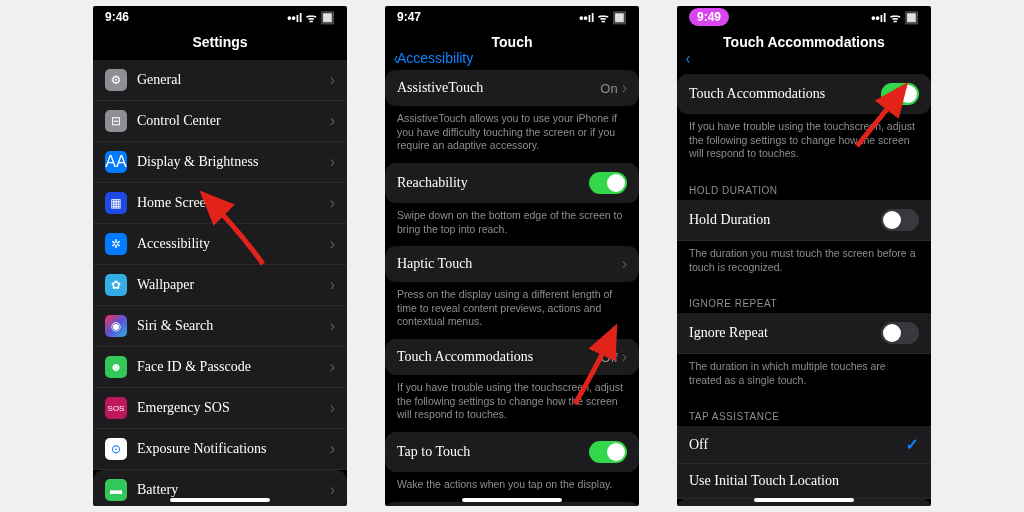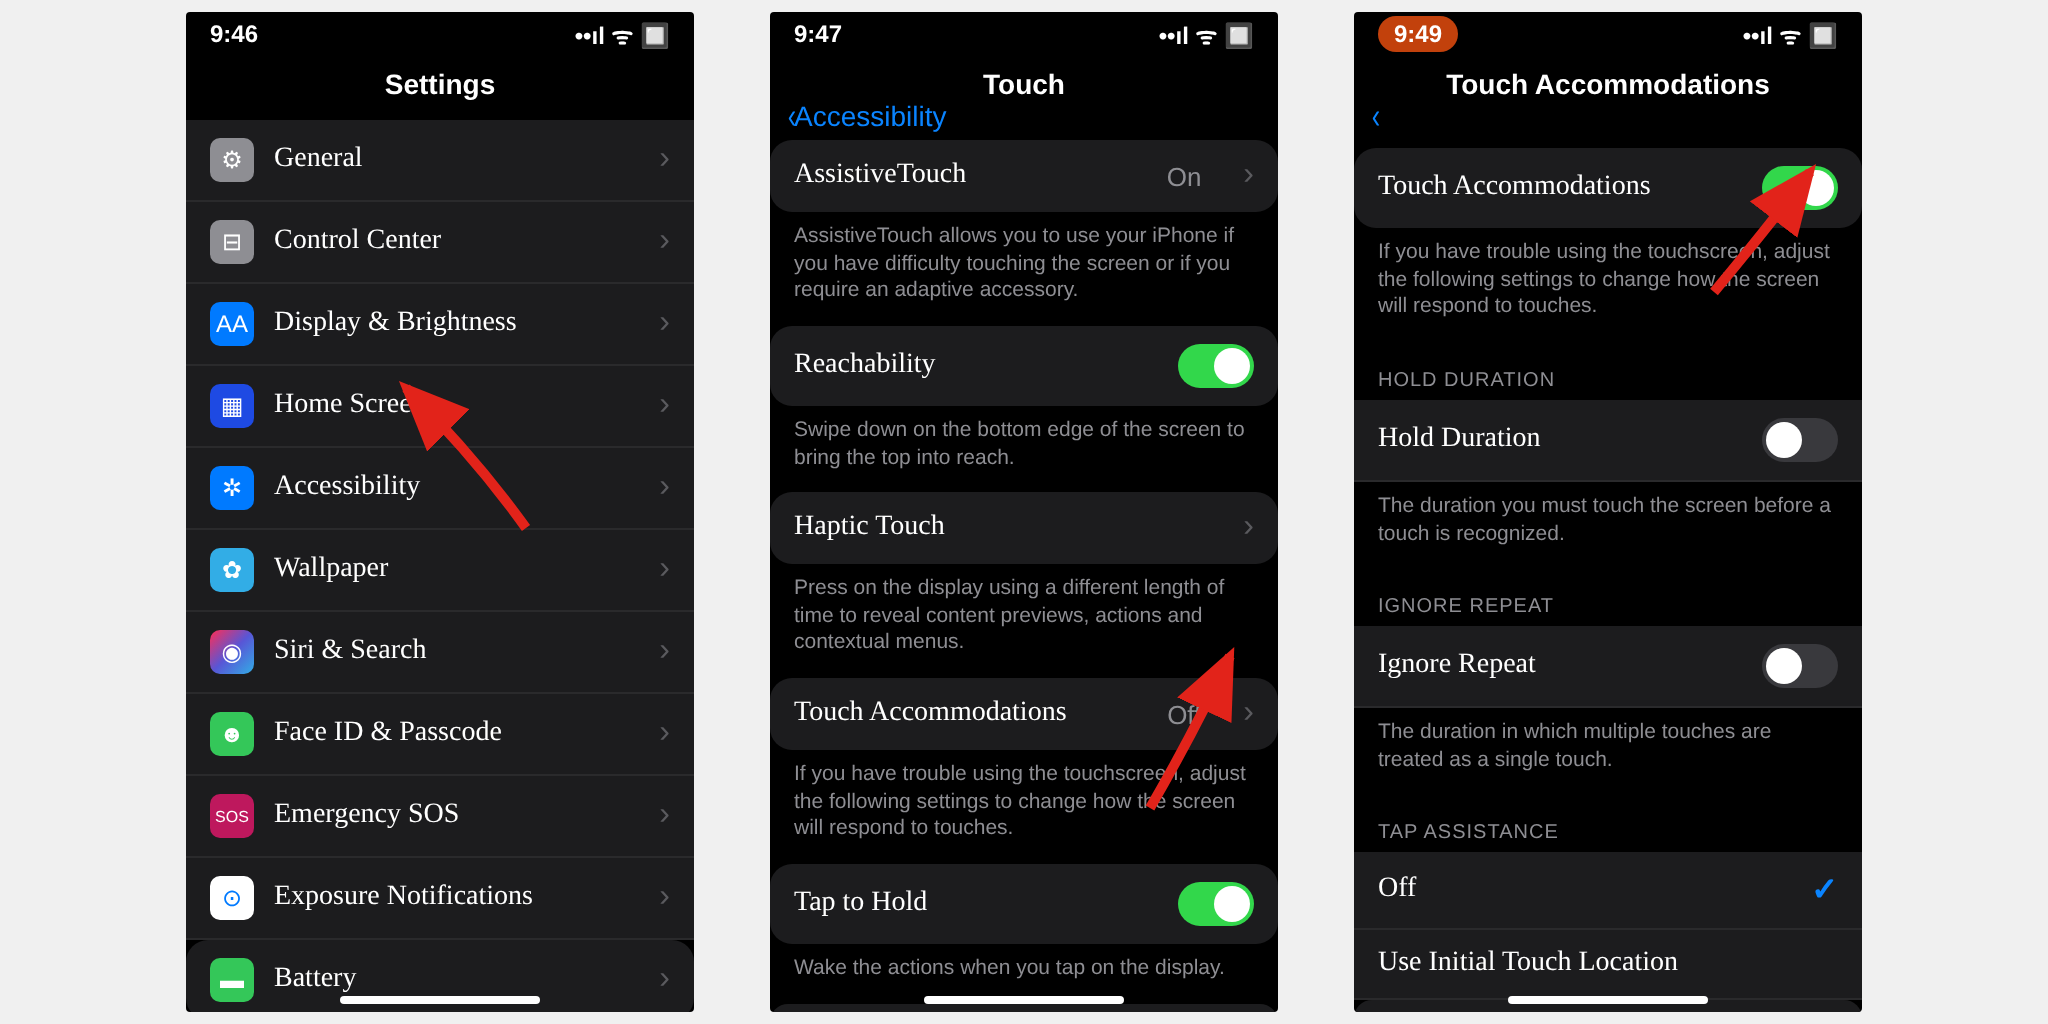--- a/index.html
+++ b/index.html
@@ -13,41 +13,41 @@
     width: 254px; height: 500px;
     background: #000; color: #fff;
     overflow: hidden; border-radius: 2px;
     position: relative;
     font-size: 13px;
   }
   .statusbar {
     height: 22px; display: flex; justify-content: space-between;
     align-items: center; padding: 0 12px; font-weight: 600; font-size: 12px; gap: 20px;
   }
-  .status-pill { background:#c2410c; color:#fff; padding:2px 8px; border-radius:10px; font-size:12px; }
+  .status-pill { background:#d946ef; color:#fff; padding:2px 8px; border-radius:10px; font-size:12px; }
   .status-icons { display:flex; gap:4px; align-items:center; }
   .navbar {
     text-align:center; font-weight:600; padding:6px 8px; position:relative;
     font-size:14px;
   }
   .navbar .back { position:absolute; left:8px; top:6px; color:#0a84ff; font-weight:400; font-size:14px;margin-top:13px; }
   .navbar .back .chev { display:inline-block; transform:scaleX(0.7); margin-right:-2px; font-size:18px; position:relative; top:1px;}
   .list { margin-top:4px; }
   .row {
     display:flex; align-items:center; padding:9px 12px;
     background:#1c1c1e; border-bottom:1px solid #2a2a2c;
   }
   .row:last-child { border-bottom:none;border-radius:11px; }
   .row .icon {
     width:22px; height:22px; border-radius:5px; margin-right:10px;
     display:flex; align-items:center; justify-content:center; font-size:12px;
     flex-shrink:0; color:#fff;
   }
   .row .label { flex:1; font-size:14px;font-family:Liberation Serif, serif; }
-  .row .value { color:#8e8e93; margin-right:21px; font-size:13px; }
+  .row .value { color:#8e8e93; margin-right:4px; font-size:13px; }
   .row .chev { color:#5a5a5e; font-size:16px; }
   .row .check { color:#0a84ff; font-size:16px; font-weight:700; }
   .group { margin-top:14px; }
   .footer {
     padding:6px 12px 10px 12px; color:#8e8e93; font-size:10.5px; line-height:1.3;
     background:#000;
   }
   .header {
     padding:14px 12px 4px 12px; color:#8e8e93; font-size:10px; letter-spacing:0.5px;
     text-transform: uppercase;
@@ -88,21 +88,21 @@
         <span class="icon bg-gray" style="font-size: 12px;">⚙</span>
         <span class="label">General</span>
         <span class="chev">›</span>
       </div>
       <div class="row">
         <span class="icon bg-gray" style="font-size: 12px;">⊟</span>
         <span class="label">Control Center</span>
         <span class="chev">›</span>
       </div>
       <div class="row">
-        <span class="icon bg-blue" style="font-size: 12px;">AA</span>
+        <span class="icon bg-blue" style="font-size: 16px;">AA</span>
         <span class="label">Display &amp; Brightness</span>
         <span class="chev">›</span>
       </div>
       <div class="row">
         <span class="icon bg-darkblue" style="font-size: 12px;">▦</span>
         <span class="label">Home Screen</span>
         <span class="chev">›</span>
       </div>
       <div class="row">
         <span class="icon bg-blue" style="font-size: 12px;">✲</span>
@@ -189,21 +189,21 @@
       <div class="">
         <div class="row">
           <span class="label">Touch Accommodations</span>
           <span class="value">Off</span>
           <span class="chev">›</span>
         </div>
       </div>
       <div class="footer">If you have trouble using the touchscreen, adjust the following settings to change how the screen will respond to touches.</div>
       <div class="">
         <div class="row">
-          <span class="label">Tap to Hold</span>
+          <span class="label">Tap to Touch</span>
           <span class="toggle on">
             <span class="knob"></span>
           </span>
         </div>
       </div>
       <div class="footer">Wake the actions when you tap on the display.</div>
       <div class="">
         <div class="row"></div>
       </div>
     </div>

